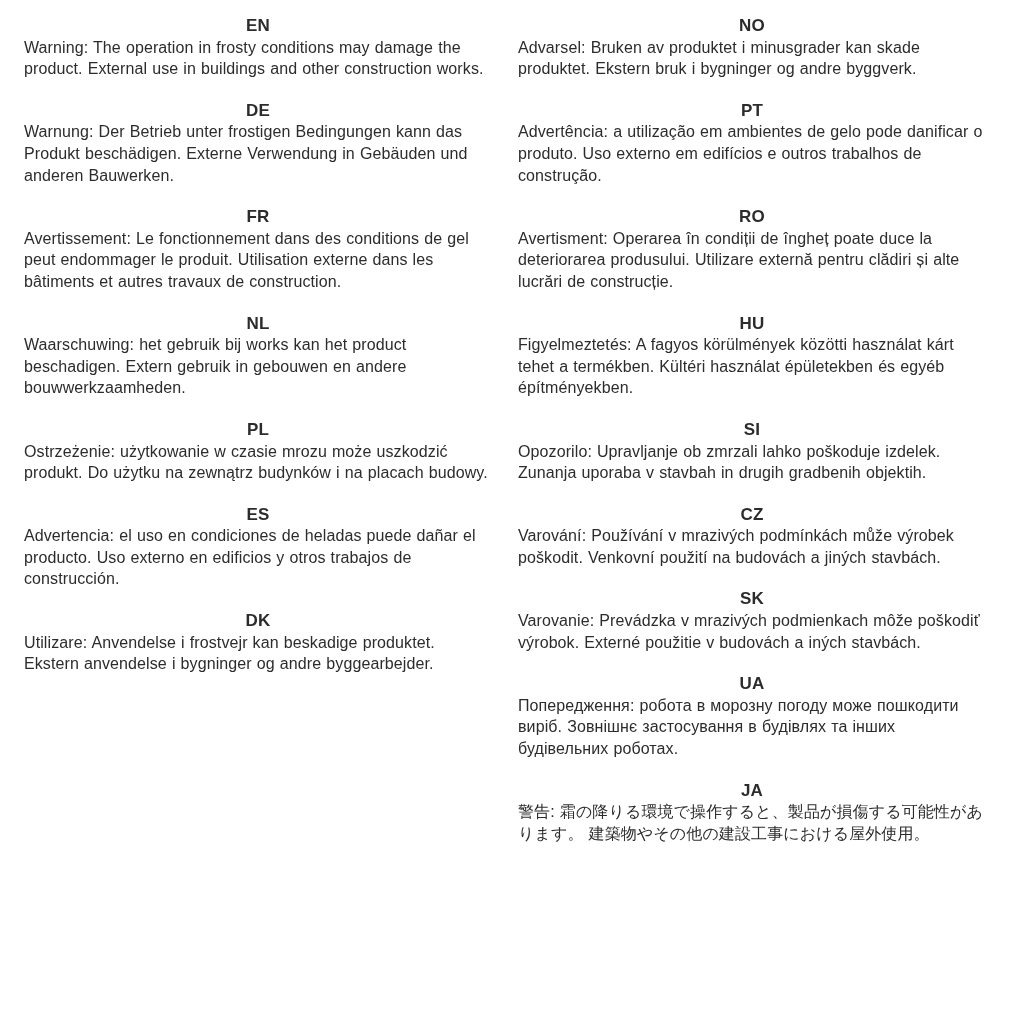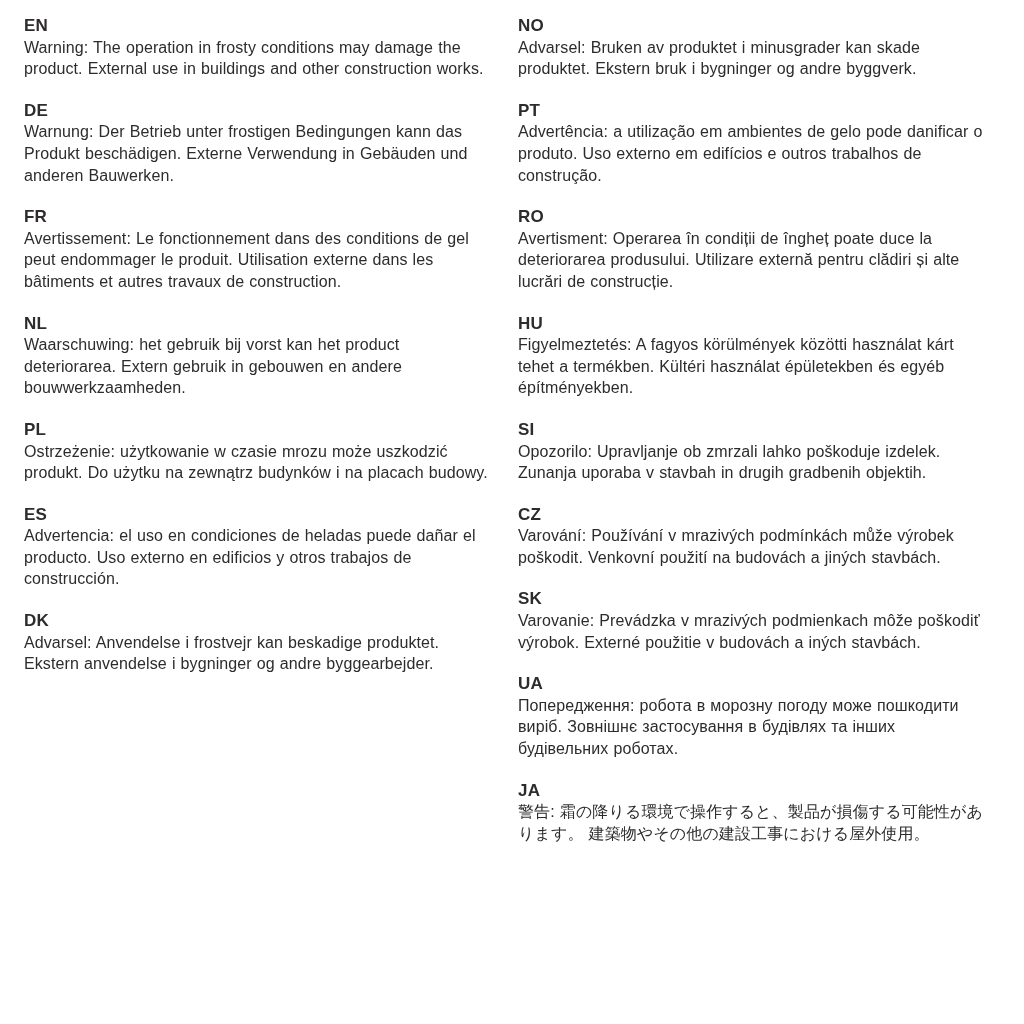--- a/index.html
+++ b/index.html
@@ -25,20 +25,21 @@
     flex: 0 0 468px;
   }
   .section {
     margin: 0 0 20px 0;
   }
   .lang-code {
     font-size: 17px;
     line-height: 21.6px;
     font-weight: 700;
     letter-spacing: 0.2px;
+    text-align: center;
   }
   .lang-text {
     font-size: 16px;
     line-height: 21.6px;
     letter-spacing: 0.1px;
     word-spacing: 0.5px;
   }
 </style>
 </head>
 <body>
@@ -53,33 +54,33 @@
     <div class="section">
       <div class="lang-code">DE</div>
       <div class="lang-text">Warnung: Der Betrieb unter frostigen Bedingungen kann das Produkt beschädigen. Externe Verwendung in Gebäuden und anderen Bauwerken.</div>
     </div>
     <div class="section">
       <div class="lang-code">FR</div>
       <div class="lang-text">Avertissement: Le fonctionnement dans des conditions de gel peut endommager le produit. Utilisation externe dans les bâtiments et autres travaux de construction.</div>
     </div>
     <div class="section">
       <div class="lang-code">NL</div>
-      <div class="lang-text">Waarschuwing: het gebruik bij vorst kan het product deteriorarea. Extern gebruik in gebouwen en andere bouwwerkzaamheden.</div>
+      <div class="lang-text">Waarschuwing: het gebruik bij works kan het product beschadigen. Extern gebruik in gebouwen en andere bouwwerkzaamheden.</div>
     </div>
     <div class="section">
       <div class="lang-code">PL</div>
       <div class="lang-text">Ostrzeżenie: użytkowanie w czasie mrozu może uszkodzić produkt. Do użytku na zewnątrz budynków i na placach budowy.</div>
     </div>
     <div class="section">
       <div class="lang-code">ES</div>
       <div class="lang-text">Advertencia: el uso en condiciones de heladas puede dañar el producto. Uso externo en edificios y otros trabajos de construcción.</div>
     </div>
     <div class="section">
       <div class="lang-code">DK</div>
-      <div class="lang-text">Advarsel: Anvendelse i frostvejr kan beskadige produktet. Ekstern anvendelse i bygninger og andre byggearbejder.</div>
+      <div class="lang-text">Utilizare: Anvendelse i frostvejr kan beskadige produktet. Ekstern anvendelse i bygninger og andre byggearbejder.</div>
     </div>
   </div>
 
   <div class="col">
     <div class="section">
       <div class="lang-code">NO</div>
       <div class="lang-text">Advarsel: Bruken av produktet i minusgrader kan skade produktet. Ekstern bruk i bygninger og andre byggverk.</div>
     </div>
     <div class="section">
       <div class="lang-code">PT</div>

